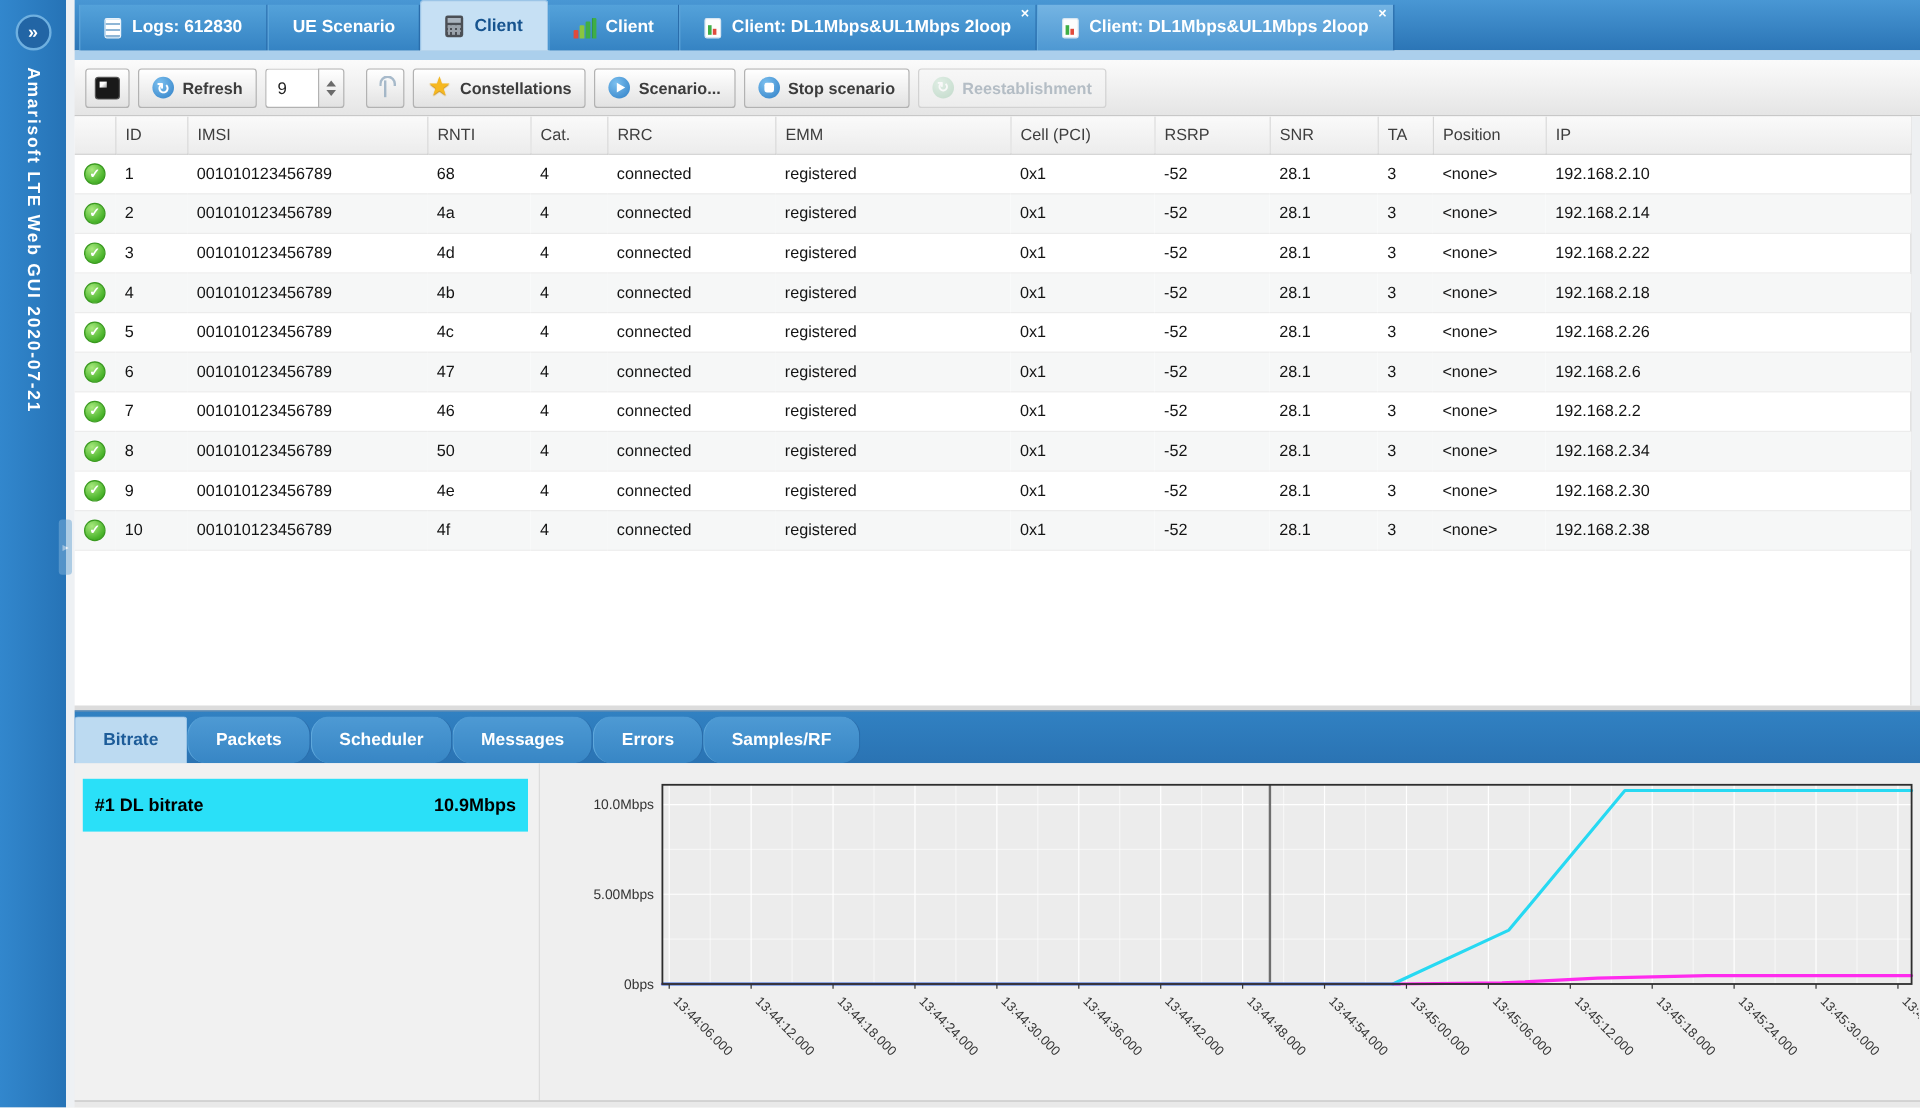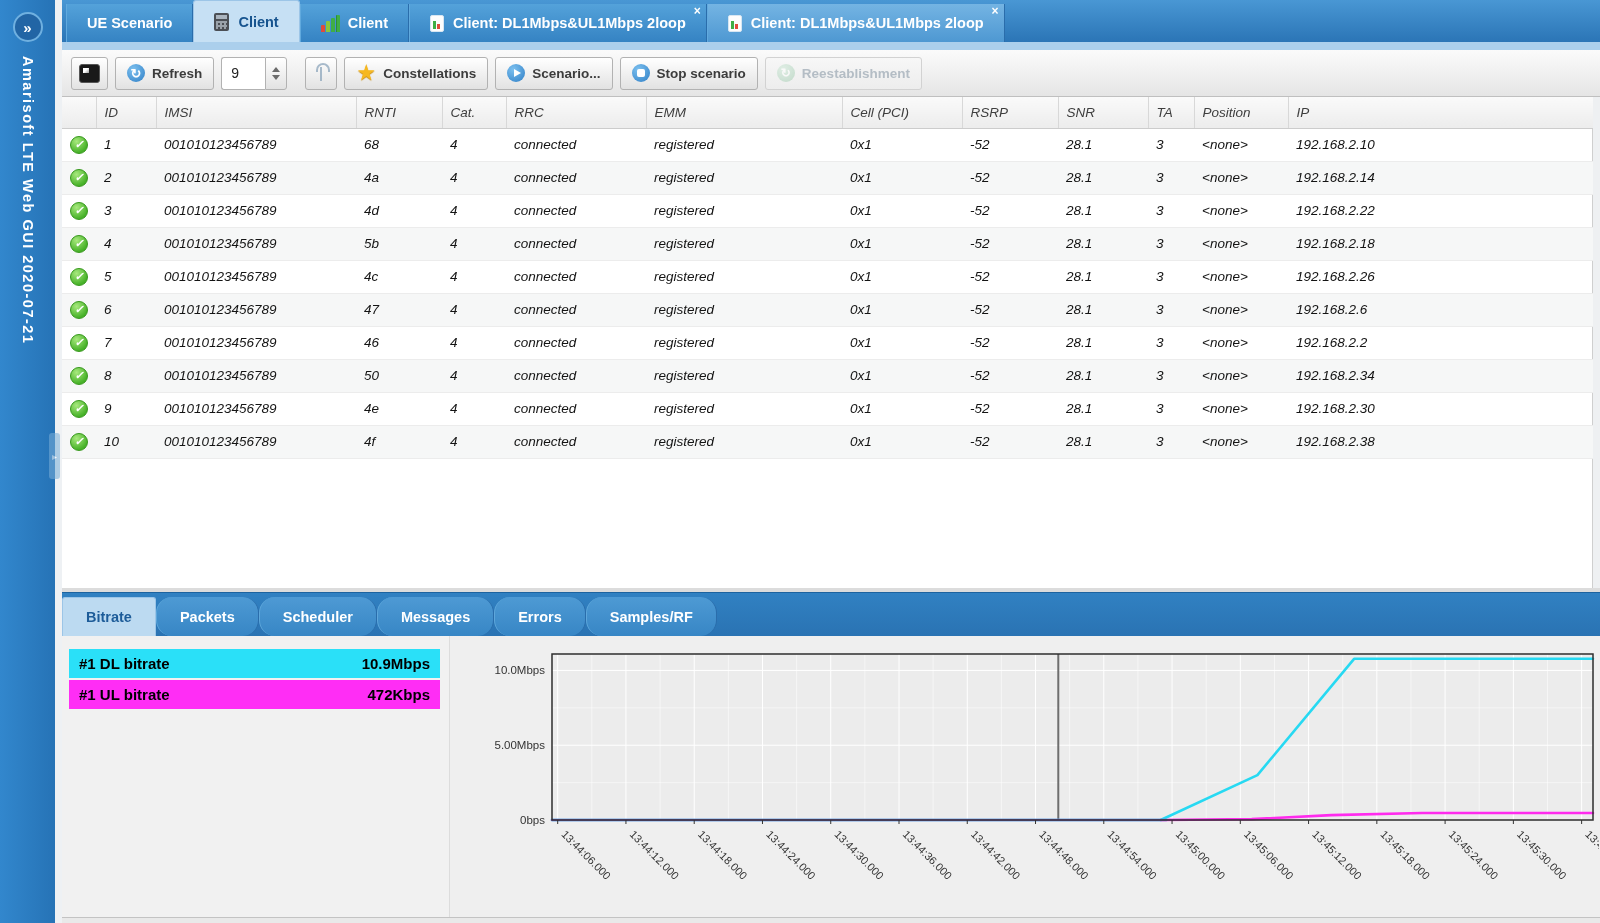--- a/index.html
+++ b/index.html
@@ -62,54 +62,58 @@
   .spinner { display:flex; align-items:stretch; height:33px; }
   .spinner input { width:44px; border:1px solid #b2b2b2; border-right:none; border-radius:3px 0 0 3px; padding-left:9px; font-size:14px; font-family:inherit; color:#222; }
   .spinner .arrows { width:22px; border:1px solid #b2b2b2; border-radius:0 3px 3px 0; background:linear-gradient(#fff,#e2e2e2); display:flex; flex-direction:column; align-items:center; justify-content:center; gap:3px; }
   .spinner .arrows i { width:0; height:0; border-left:4px solid transparent; border-right:4px solid transparent; }
   .spinner .up { border-bottom:5px solid #6b6b6b; }
   .spinner .down { border-top:5px solid #6b6b6b; }
   .tb-gap { width:4px; }
 
   
   .table-panel { flex:1; display:flex; flex-direction:column; background:#fff; border-right:7px solid #eef0f2; box-shadow:inset -1px 0 0 #cfcfcf; overflow:hidden; }
-  table { width:100%; border-collapse:collapse; table-layout:fixed;font-style:italic; }
+  table { width:100%; border-collapse:collapse; table-layout:fixed; }
   th { height:31px; background:linear-gradient(#fafafa,#ececec); border-bottom:1px solid #cccccc; border-right:1px solid #d8d8d8; font-size:13.5px; font-weight:normal; color:#3e3e3e; text-align:left; padding:0 8px; overflow:hidden; white-space:nowrap; }
   td { height:33px; font-size:13.5px; color:#141414; padding:0 8px; border-bottom:1px solid #ececec; overflow:hidden; white-space:nowrap; }
   tbody tr:nth-child(even) { background:#f6f7f7; }
   .check-icon { width:18px; height:18px; border-radius:50%; background:radial-gradient(circle at 35% 28%,#a8e97e,#49b32a 70%,#379f1d); border:1px solid #3a9a20; color:#fff; font-size:11px; font-weight:bold; display:flex; align-items:center; justify-content:center; }
 
   
   .bottom-panel { height:335px; display:flex; flex-direction:column; border-top:4px solid #dcdcdc; flex-shrink:0; }
   .bottom-tabbar { height:44px; background:linear-gradient(#3181c2,#28a 0) , linear-gradient(#3181c2,#2a73b3); background:linear-gradient(#3181c2,#2a73b3); border-top:1px solid #1d639f; display:flex; align-items:stretch; flex-shrink:0; }
   .btab { display:flex; align-items:center; padding:0 23px; margin-top:4px; color:#fff; font-weight:bold; font-size:14.5px; background:linear-gradient(#4e9ad4,#3786c5); border-left:1px solid #5ea7db; border-right:1px solid #2a6dab; cursor:default;border-radius:16px; }
   .btab.active { background:#bcdaf1; color:#1d5c99; border-radius:3px 3px 0 0; border:1px solid #9cc5e7; border-bottom:none; }
   .bottom-content { flex:1; display:flex; min-height:0; }
   .legend-panel { width:388px; background:#f1f1f1; padding:13px 9px 0 7px; border-right:1px solid #dcdcdc; flex-shrink:0; }
-  .legend-item { display:flex; justify-content:space-between; align-items:center; height:29px; padding:0 10px; margin-bottom:2px; font-size:15px; font-weight:bold; color:#000; }
+  .legend-item { display:flex; justify-content:space-between; align-items:center; height:44px; padding:0 10px; margin-bottom:2px; font-size:15px; font-weight:bold; color:#000; }
   .chart-panel { flex:1; background:#efefef; overflow:hidden; }
   .bottom-strip { height:6px; background:#e9e9e9; border-top:1px solid #c3c3c3; flex-shrink:0; }
 </style>
 </head>
 <body>
 
 <div class="screen">
 
   <div class="sidebar">
     <div class="sidebar-circle">»</div>
     <div class="sidebar-title">Amarisoft LTE Web GUI 2020-07-21</div>
   </div>
 
   <div class="splitter">
     <div class="splitter-handle">▸</div>
   </div>
 
   <div class="main">
 
     <div class="tabbar" id="top-tabs">
+        <div class="tab">
+          <span class="icon logs-icon"></span>
+          <span>Logs: 612830</span>
+        </div>
         <div class="tab">
           <span>UE Scenario</span>
         </div>
         <div class="tab active">
           <span class="icon calculator-icon"></span>
           <span>Client</span>
         </div>
         <div class="tab">
           <span class="icon stats-icon">
             <span class="b1"></span>
@@ -254,21 +258,21 @@
               <td>3</td>
               <td>&lt;none&gt;</td>
               <td>192.168.2.22</td>
             </tr>
             <tr>
               <td>
                 <span class="check-icon">✓</span>
               </td>
               <td>4</td>
               <td>001010123456789</td>
-              <td>5b</td>
+              <td>4b</td>
               <td>4</td>
               <td>connected</td>
               <td>registered</td>
               <td>0x1</td>
               <td>-52</td>
               <td>28.1</td>
               <td>3</td>
               <td>&lt;none&gt;</td>
               <td>192.168.2.18</td>
             </tr>
@@ -398,24 +402,20 @@
           </div>
           <div class="btab">
             <span>Samples/RF</span>
           </div>
         </div>
       <div class="bottom-content">
         <div class="legend-panel" id="legend">
             <div class="legend-item" style="background: rgb(42, 224, 248);">
               <span>#1 DL bitrate</span>
               <span>10.9Mbps</span>
-            </div>
-            <div class="legend-item" style="background: rgb(255, 45, 245);">
-              <span>#1 UL bitrate</span>
-              <span>472Kbps</span>
             </div>
           </div>
         <div class="chart-panel" id="chart"><svg viewBox="0 0 1149 278" width="1149" height="278">
               <rect x="102" y="18" width="1041" height="166" fill="#ececec"></rect>
               <line x1="107.68852459016394" y1="18" x2="107.68852459016394" y2="184" stroke="#ffffff" stroke-width="1"></line>
               <line x1="141.81967213114754" y1="18" x2="141.81967213114754" y2="184" stroke="rgba(255,255,255,0.55)" stroke-width="1"></line>
               <line x1="175.95081967213116" y1="18" x2="175.95081967213116" y2="184" stroke="#ffffff" stroke-width="1"></line>
               <line x1="210.08196721311475" y1="18" x2="210.08196721311475" y2="184" stroke="rgba(255,255,255,0.55)" stroke-width="1"></line>
               <line x1="244.21311475409837" y1="18" x2="244.21311475409837" y2="184" stroke="#ffffff" stroke-width="1"></line>
               <line x1="278.344262295082" y1="18" x2="278.344262295082" y2="184" stroke="rgba(255,255,255,0.55)" stroke-width="1"></line>

